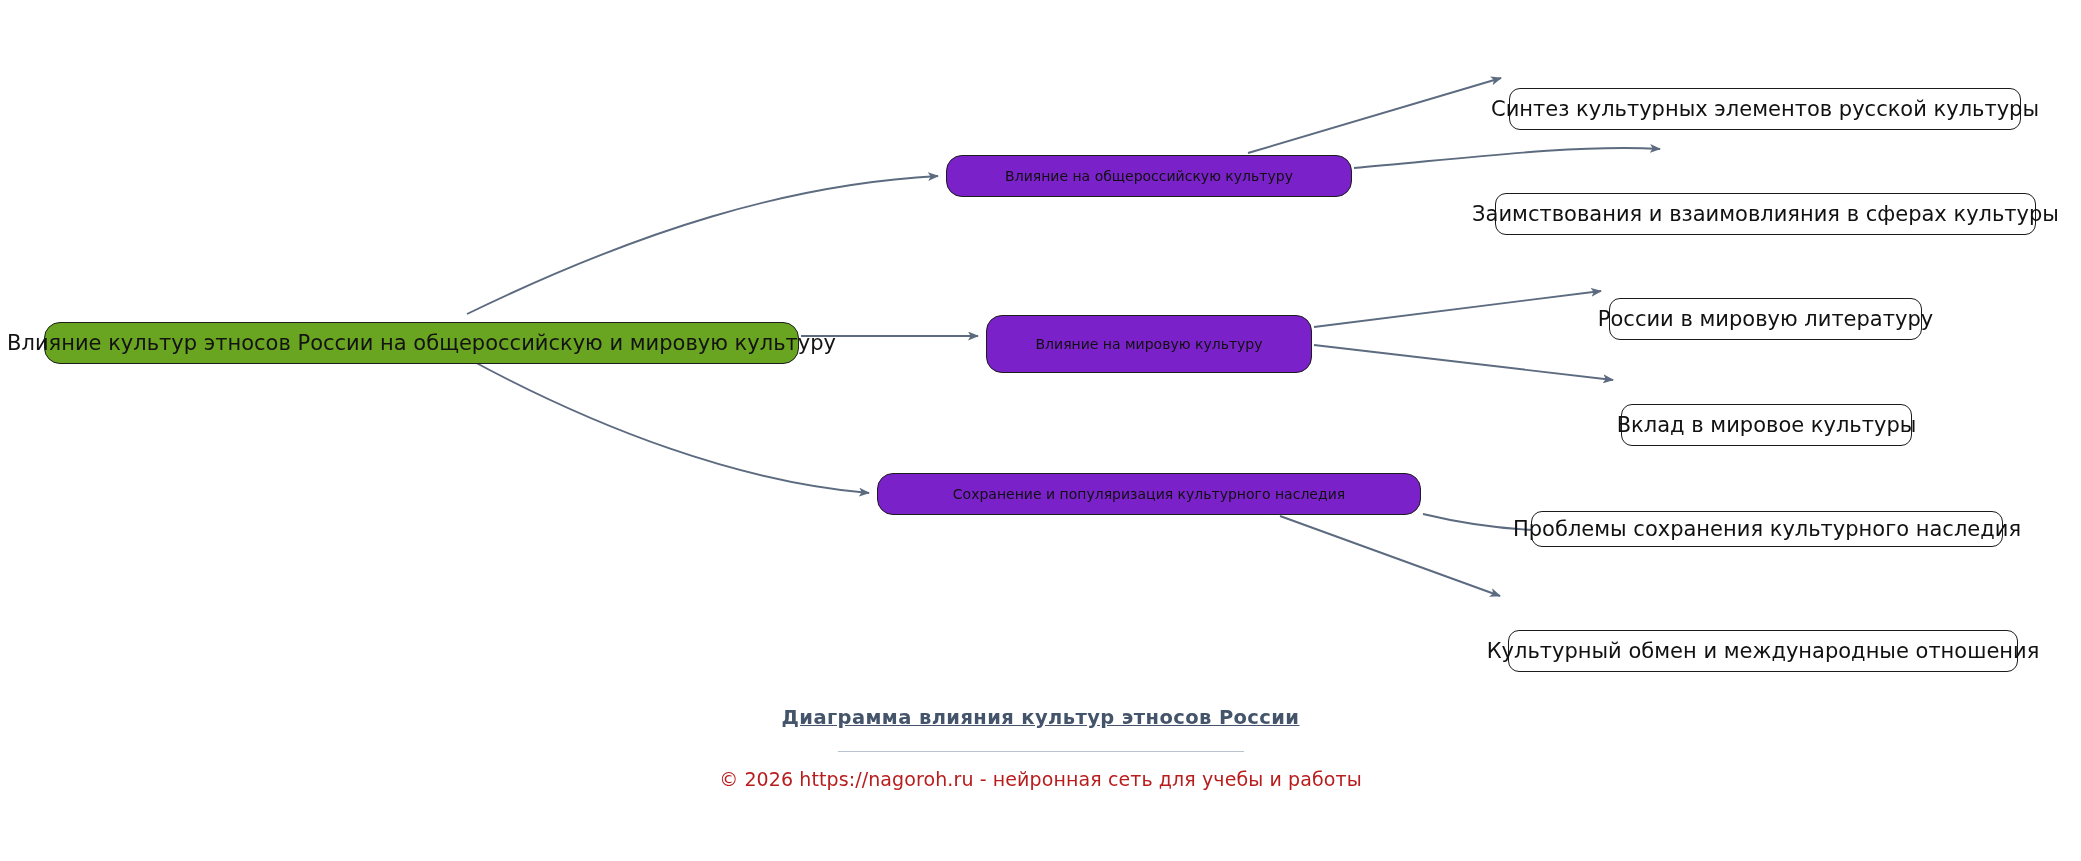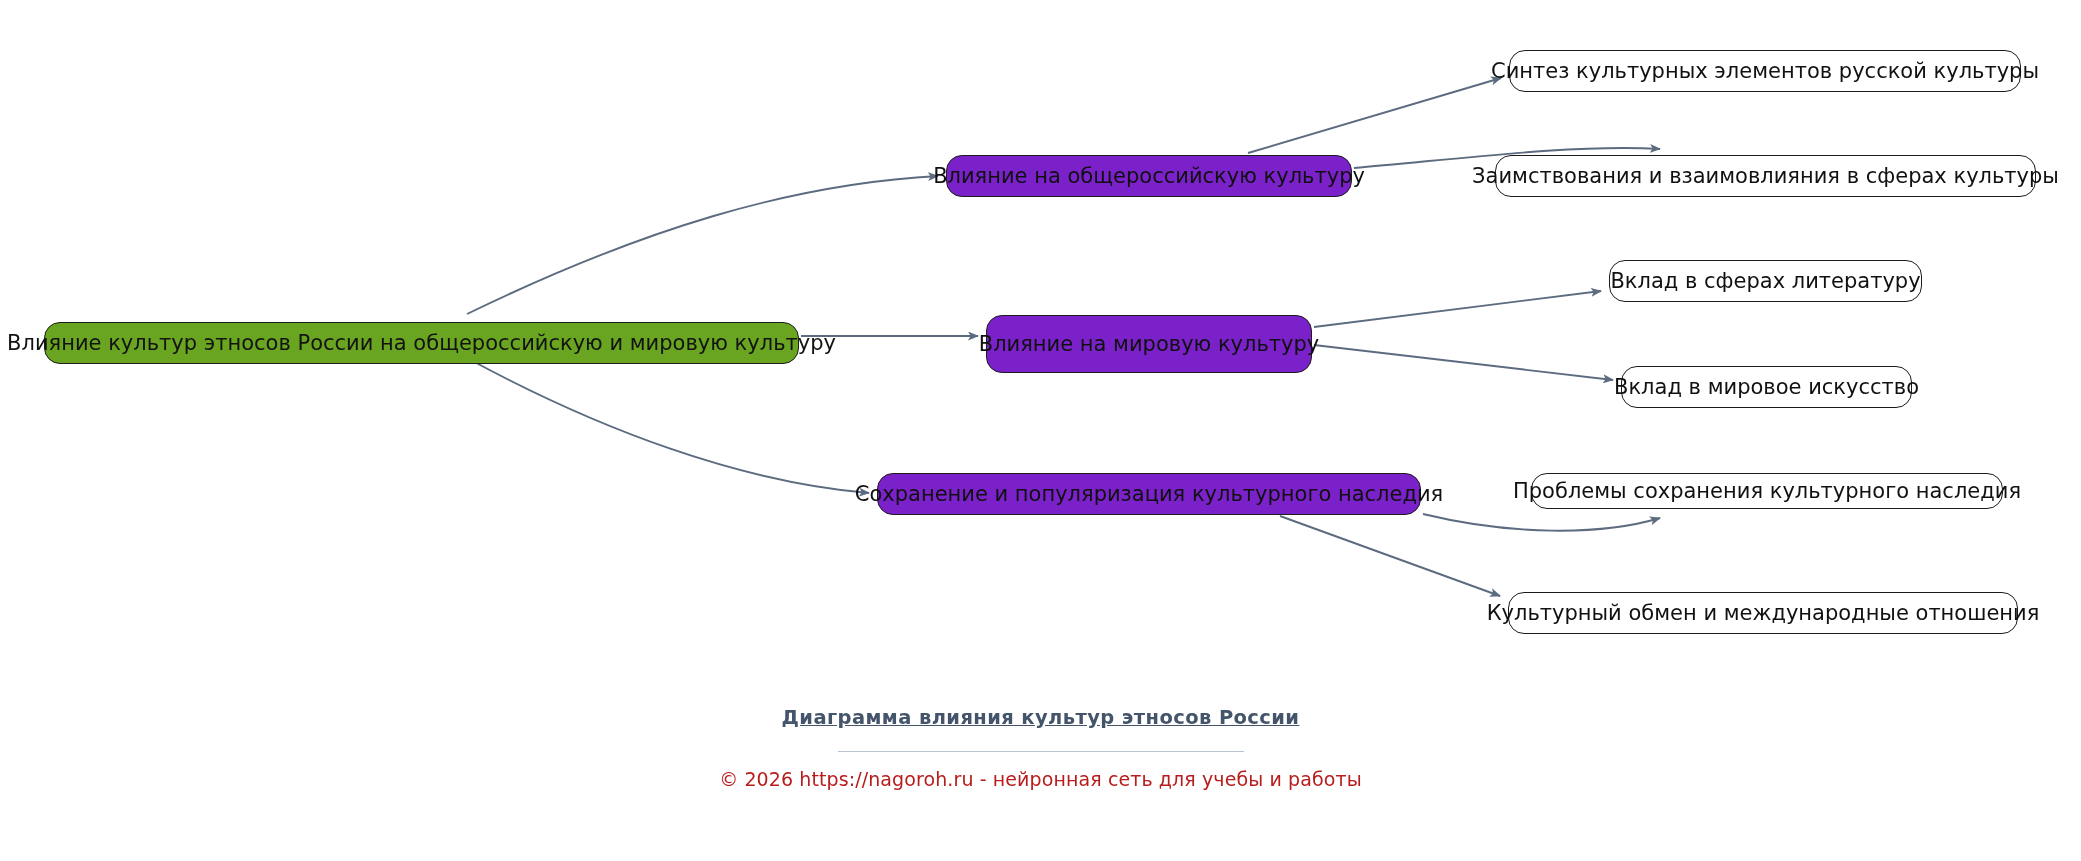--- a/index.html
+++ b/index.html
@@ -53,31 +53,32 @@
     color: #131313;
     font-size: 21px;
     border-radius: 16px;
     margin-top: 7px;
   }
 
   .node-branch {
     background: #7b21ca;
     border: 1.6px solid #1d1d1d;
     color: #101010;
-    font-size: 21px;
+    font-size: 14px;
     border-radius: 16px;
     justify-content: center;
   }
 
   .node-leaf {
     background: #ffffff;
     border: 1.6px solid #1b1b1b;
     color: #111111;
     font-size: 21px;
-    border-radius: 16px;
+    border-radius: 11px;
+    margin-top: 38px;
   }
 
   .footer {
     position: absolute;
     left: 0;
     width: 2081px;
     text-align: center;
   }
 
   #footer-title {
@@ -151,25 +152,25 @@
 
   <div class="node node-leaf" style="left:1509px; top:50px; width:512px; height:42px;">
     <span class="node-label">Синтез культурных элементов русской культуры</span>
   </div>
 
   <div class="node node-leaf" style="left:1495px; top:155px; width:541px; height:42px;">
     <span class="node-label">Заимствования и взаимовлияния в сферах культуры</span>
   </div>
 
   <div class="node node-leaf" style="left:1609px; top:260px; width:313px; height:42px;">
-    <span class="node-label">Вклад в сферах литературу</span>
+    <span class="node-label">России в мировую литературу</span>
   </div>
 
   <div class="node node-leaf" style="left:1621px; top:366px; width:291px; height:42px;">
-    <span class="node-label">Вклад в мировое искусство</span>
+    <span class="node-label">Вклад в мировое культуры</span>
   </div>
 
   <div class="node node-leaf" style="left:1531px; top:473px; width:472px; height:36px;">
     <span class="node-label">Проблемы сохранения культурного наследия</span>
   </div>
 
   <div class="node node-leaf" style="left:1508px; top:592px; width:510px; height:42px;">
     <span class="node-label">Культурный обмен и международные отношения</span>
   </div>
 

